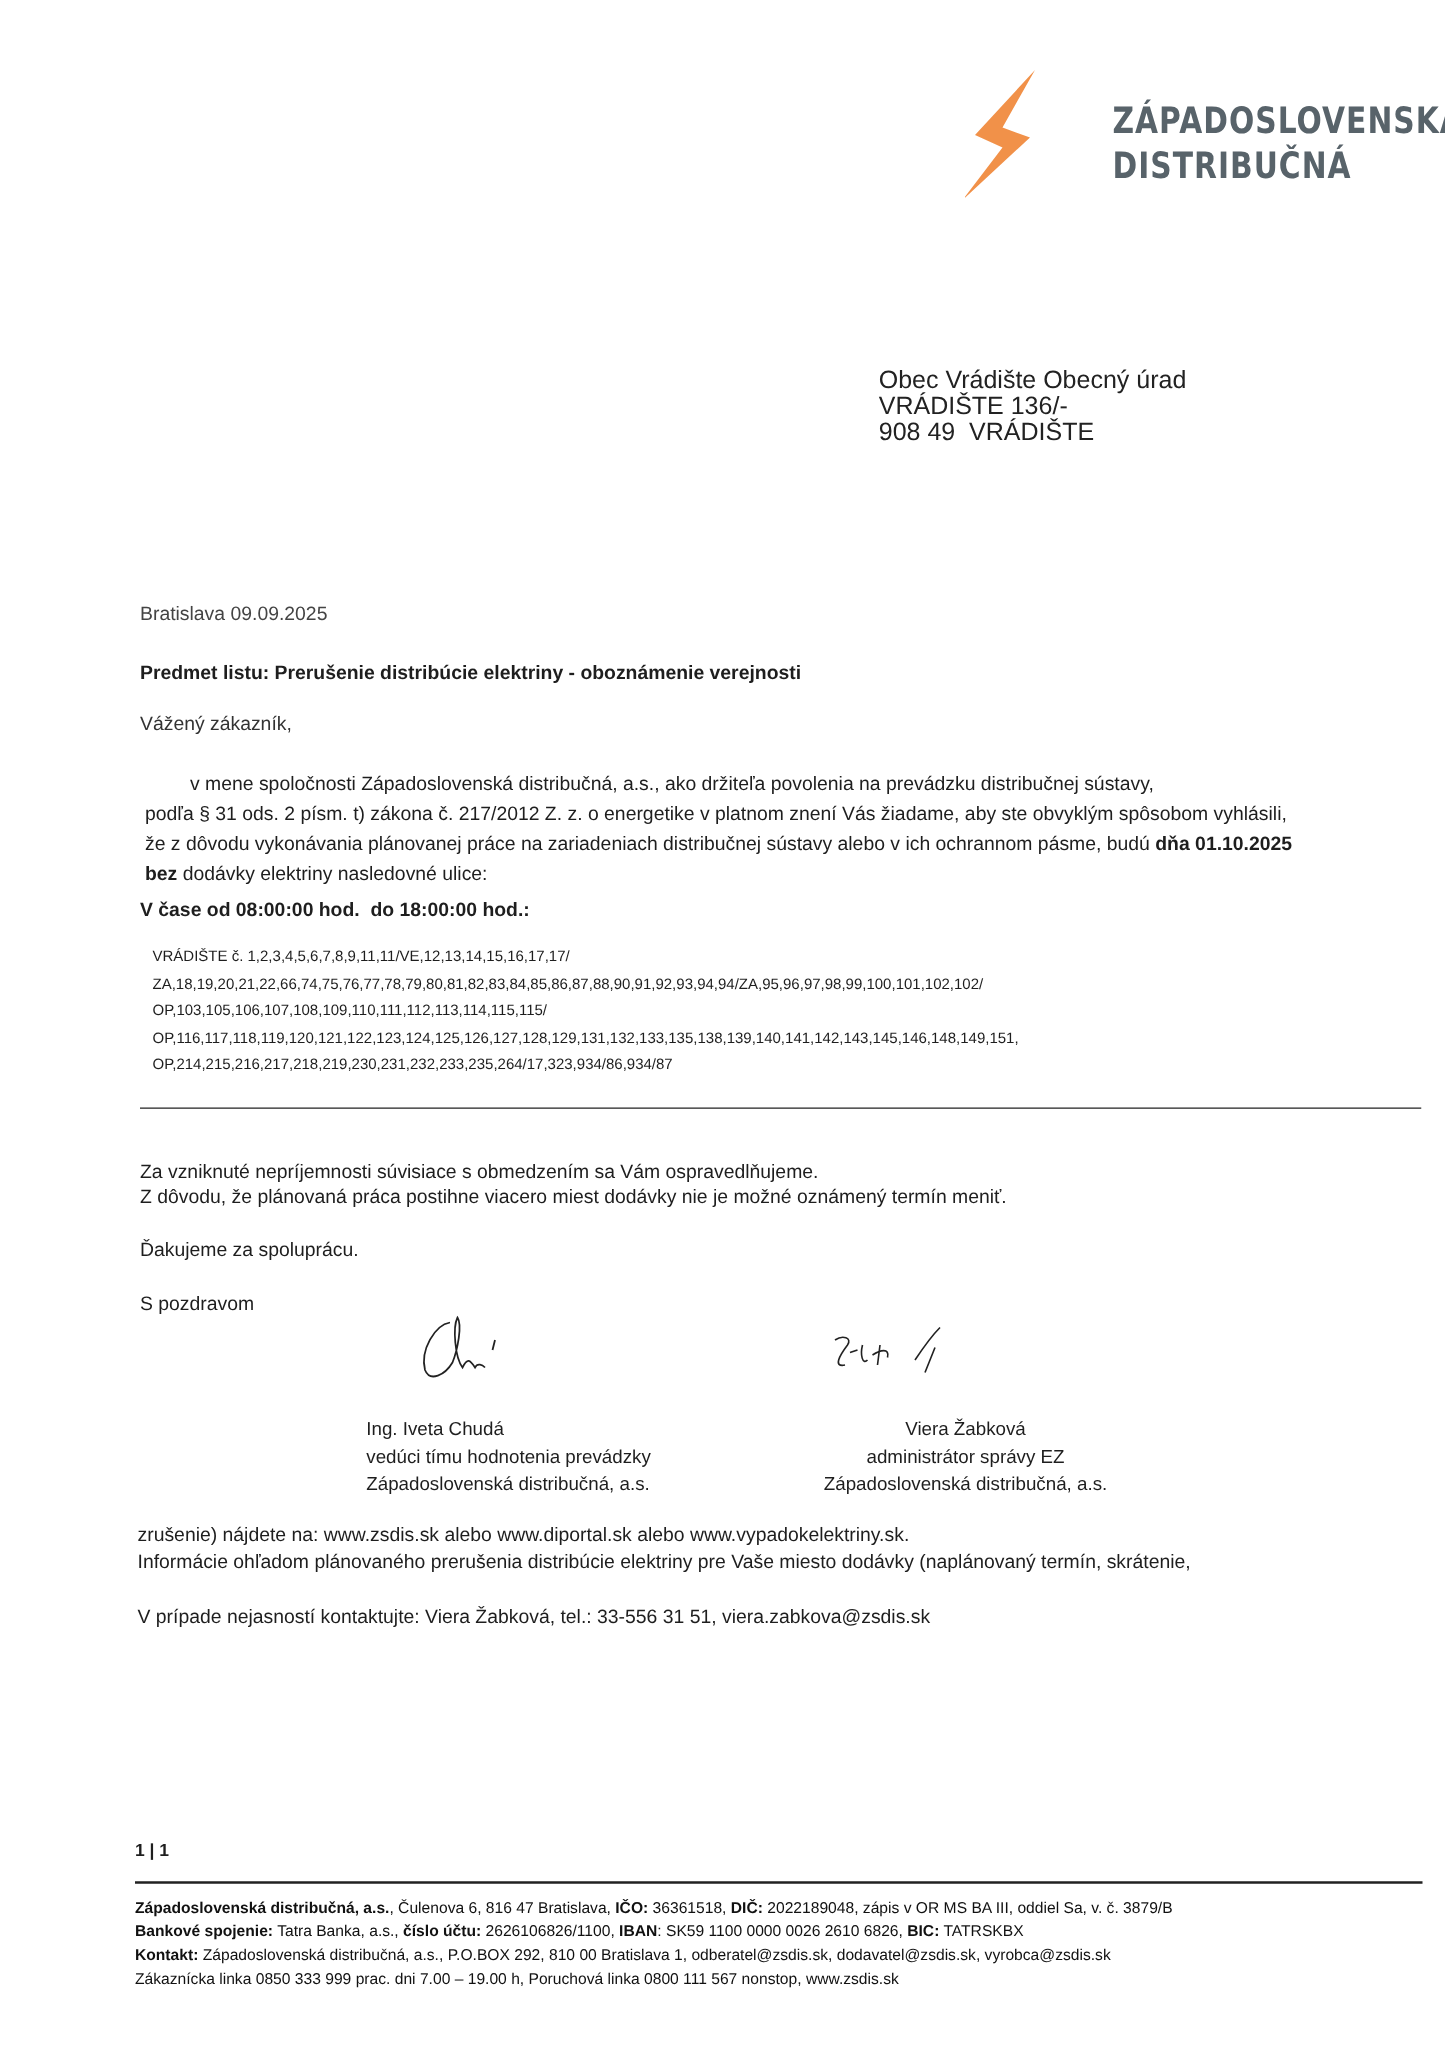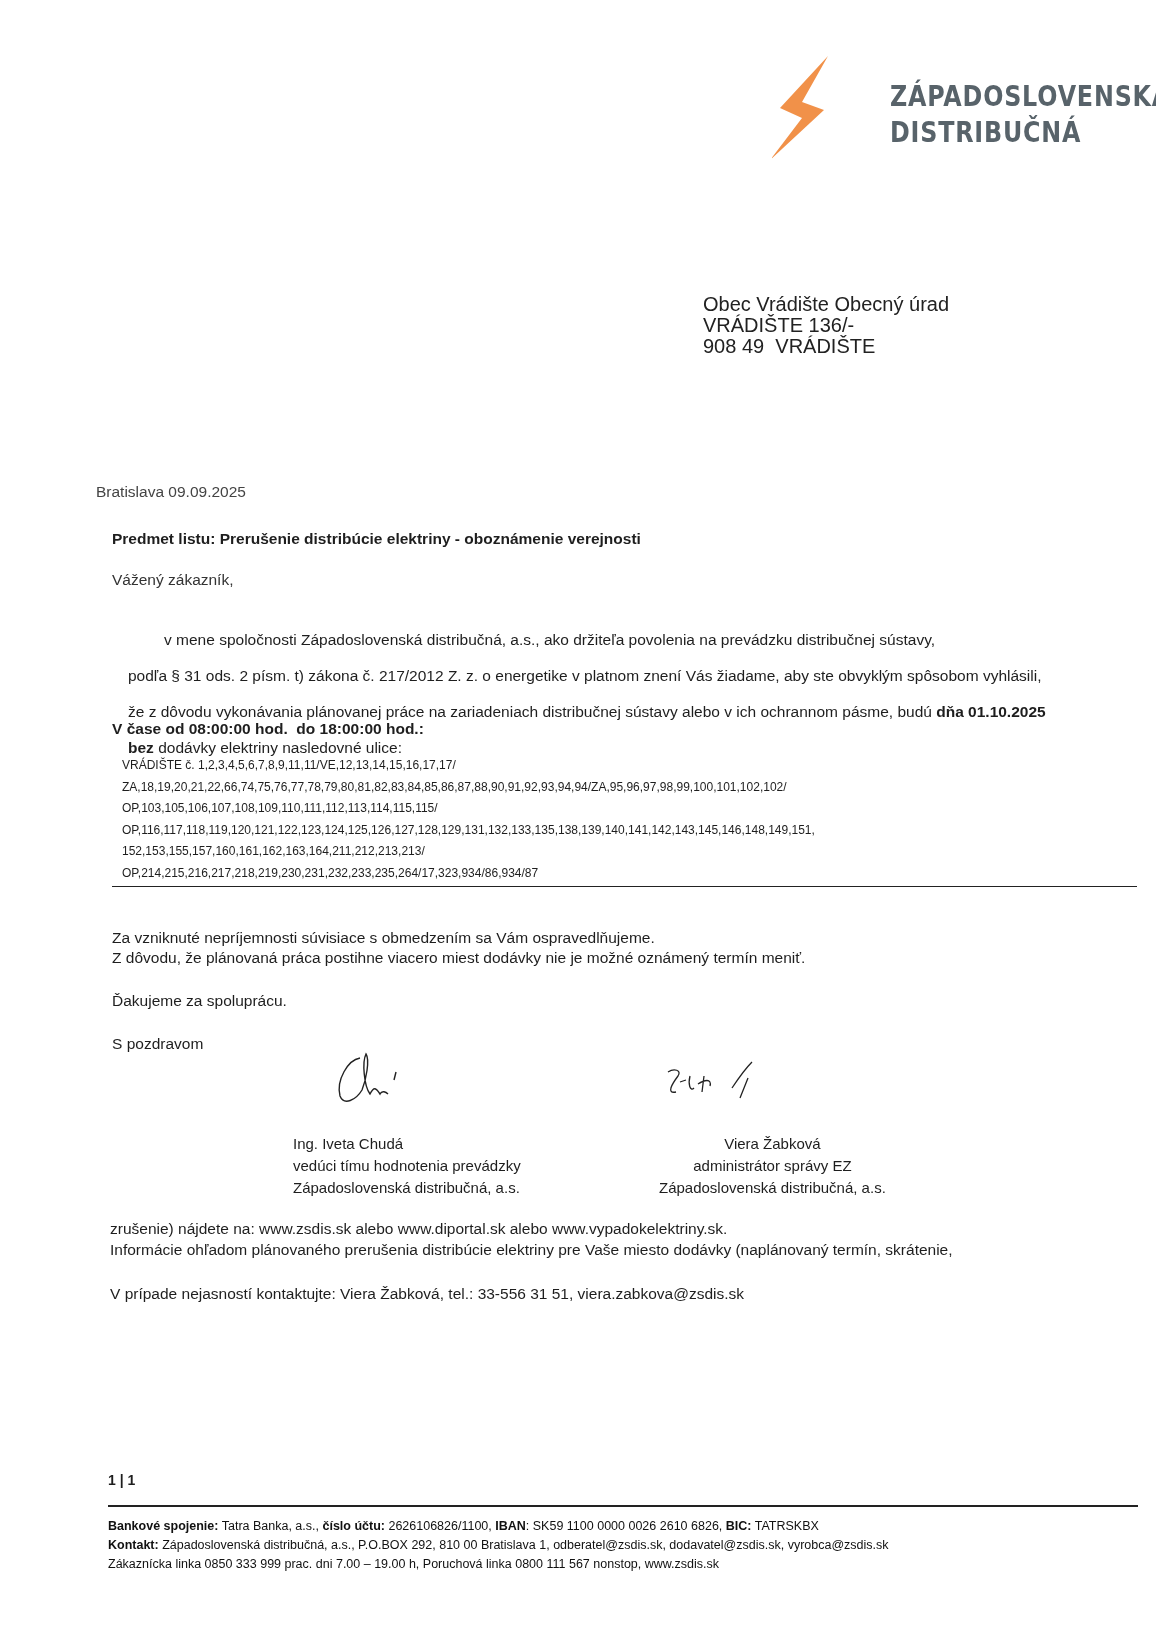--- a/index.html
+++ b/index.html
@@ -2,25 +2,25 @@
 <html><head>
   <meta charset="utf-8">
   <style>
     html, body { margin:0; padding:0; background:#ffffff; }
     body { width:1156px; height:1649px; position:relative; overflow:hidden; font-family:"Liberation Sans", sans-serif; color:#1a1a1a; }
     .abs { position:absolute; }
     .logo { left:808px; top:58px; width:340px; height:120px; }
     .logo-text { position:absolute; left:82px; top:20px; font-family:"DejaVu Sans", sans-serif; font-weight:bold; color:#58636a; font-size:29px; line-height:36px; letter-spacing:1px; transform:scaleX(0.82); transform-origin:left top; white-space:nowrap; }
     .recipient { left:703px; top:294px; font-family:"Liberation Sans", sans-serif; font-size:20px; line-height:21px; color:#222; }
     .body-text { font-family:"Liberation Sans", sans-serif; font-size:15.5px; color:#1e1e1e; }
-    .city-date { left:96px; top:483px; color:#444; }
+    .city-date { left:112px; top:483px; color:#444; }
     .subject { left:112px; top:530px; font-weight:bold; }
     .salutation { left:112px; top:571px; color:#333; }
     .para { left:112px; top:614px; width:1045px; line-height:20px; }
-    .para p { margin:16px; }
+    .para p { margin:4px; }
     .indent { padding-left:36px; }
     .time { left:112px; top:720px; font-weight:bold; }
     .addresses { left:122px; top:755px; width:1015px; line-height:21.5px; font-size:12px; }
     .addresses div { white-space:nowrap; }
     .rule { left:112px; top:886px; width:1025px; height:0; border-top:1.5px solid #222; }
     .closing { left:112px; top:928px; line-height:20px; }
     .thanks { left:112px; top:992px; }
     .regards { left:112px; top:1035px; }
     .sig { top:1133px; font-size:15px; line-height:22px; }
     .sig-left { left:293px; }
@@ -63,21 +63,20 @@
   <p><b>bez</b><span> dodávky elektriny nasledovné ulice:</span></p>
 </div>
 
 <div class="abs body-text time" style="white-space:pre;">V čase od 08:00:00 hod.  do 18:00:00 hod.:</div>
 
 <div class="abs body-text addresses">
   <div>VRÁDIŠTE č. 1,2,3,4,5,6,7,8,9,11,11/VE,12,13,14,15,16,17,17/</div>
   <div>ZA,18,19,20,21,22,66,74,75,76,77,78,79,80,81,82,83,84,85,86,87,88,90,91,92,93,94,94/ZA,95,96,97,98,99,100,101,102,102/</div>
   <div>OP,103,105,106,107,108,109,110,111,112,113,114,115,115/</div>
   <div>OP,116,117,118,119,120,121,122,123,124,125,126,127,128,129,131,132,133,135,138,139,140,141,142,143,145,146,148,149,151,</div>
-  <div>152,153,155,157,160,161,162,163,164,211,212,213,213/</div>
   <div>OP,214,215,216,217,218,219,230,231,232,233,235,264/17,323,934/86,934/87</div>
 </div>
 <div class="abs rule"></div>
 
 <div class="abs body-text closing">
   <div>Za vzniknuté nepríjemnosti súvisiace s obmedzením sa Vám ospravedlňujeme.</div>
   <div>Z dôvodu, že plánovaná práca postihne viacero miest dodávky nie je možné oznámený termín meniť.</div>
 </div>
 <div class="abs body-text thanks">Ďakujeme za spoluprácu.</div>
 <div class="abs body-text regards">S pozdravom</div>
@@ -108,16 +107,17 @@
 <div class="abs body-text info">
   <div>zrušenie) nájdete na: www.zsdis.sk alebo www.diportal.sk alebo www.vypadokelektriny.sk.</div>
   <div>Informácie ohľadom plánovaného prerušenia distribúcie elektriny pre Vaše miesto dodávky (naplánovaný termín, skrátenie,</div>
 </div>
 <div class="abs body-text contact">V prípade nejasností kontaktujte: Viera Žabková, tel.: 33-556 31 51, viera.zabkova@zsdis.sk</div>
 
 <div class="abs body-text pagenum">1 | 1</div>
 <div class="abs foot-rule"></div>
 
 <div class="abs footer">
+  <div><b>Západoslovenská distribučná, a.s.</b><span>, Čulenova 6, 816 47 Bratislava, </span><b>IČO:</b><span> 36361518, </span><b>DIČ:</b><span> 2022189048, zápis v OR MS BA III, oddiel Sa, v. č. 3879/B</span></div>
   <div><b>Bankové spojenie:</b><span> Tatra Banka, a.s., </span><b>číslo účtu:</b><span> 2626106826/1100, </span><b>IBAN</b><span>: SK59 1100 0000 0026 2610 6826, </span><b>BIC:</b><span> TATRSKBX</span></div>
   <div><b>Kontakt:</b><span> Západoslovenská distribučná, a.s., P.O.BOX 292, 810 00 Bratislava 1, odberatel@zsdis.sk, dodavatel@zsdis.sk, vyrobca@zsdis.sk</span></div>
   <div>Zákaznícka linka 0850 333 999 prac. dni 7.00 – 19.00 h, Poruchová linka 0800 111 567 nonstop, www.zsdis.sk</div>
 </div>
 
 </body></html>

